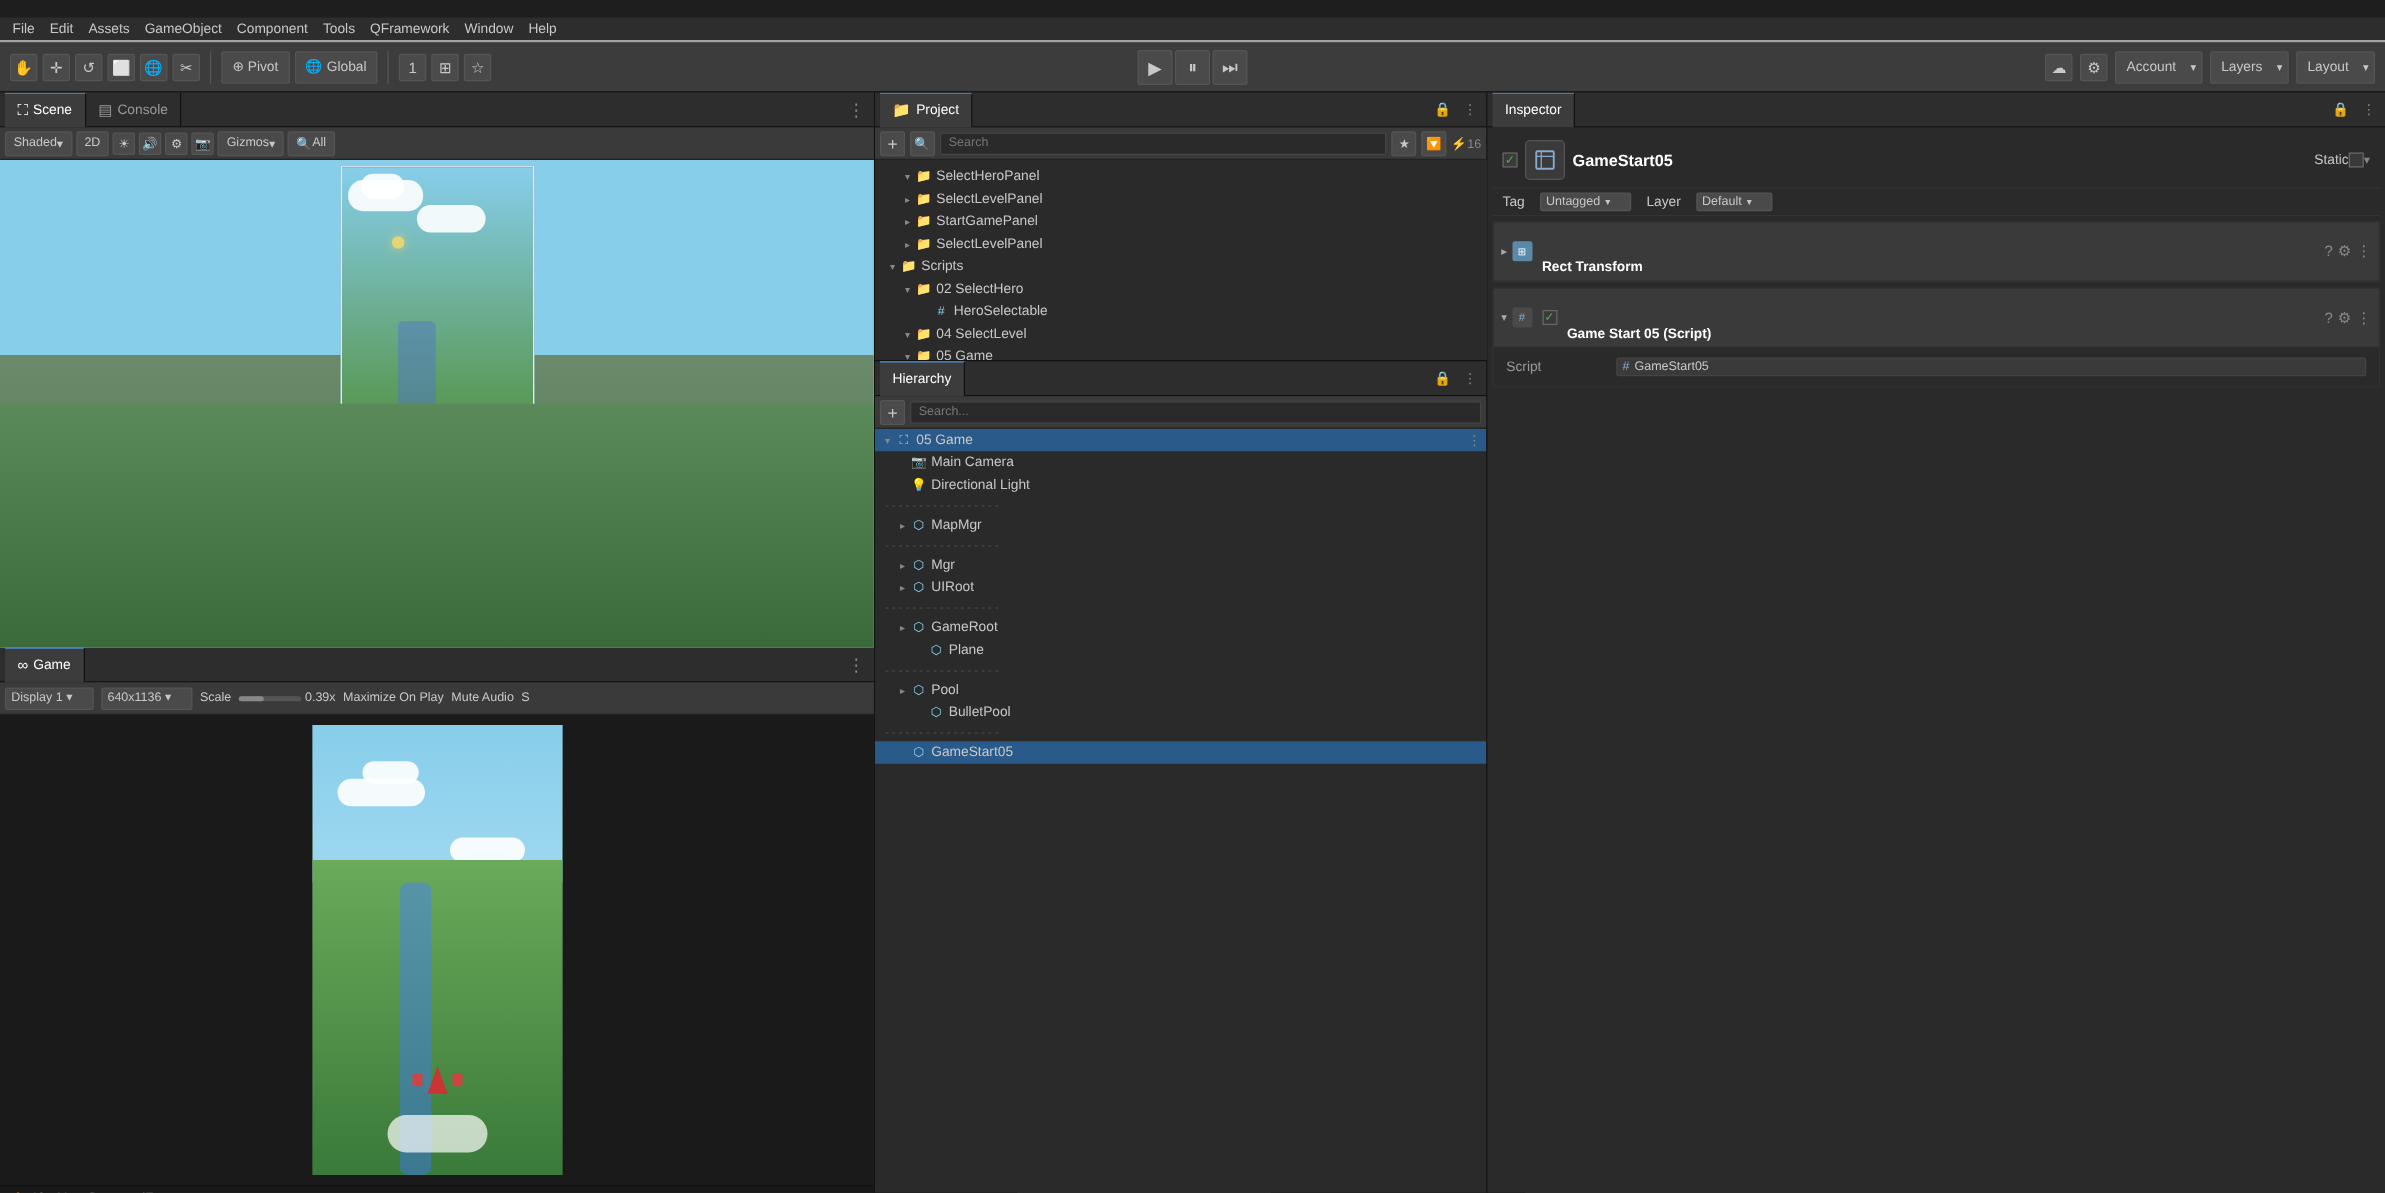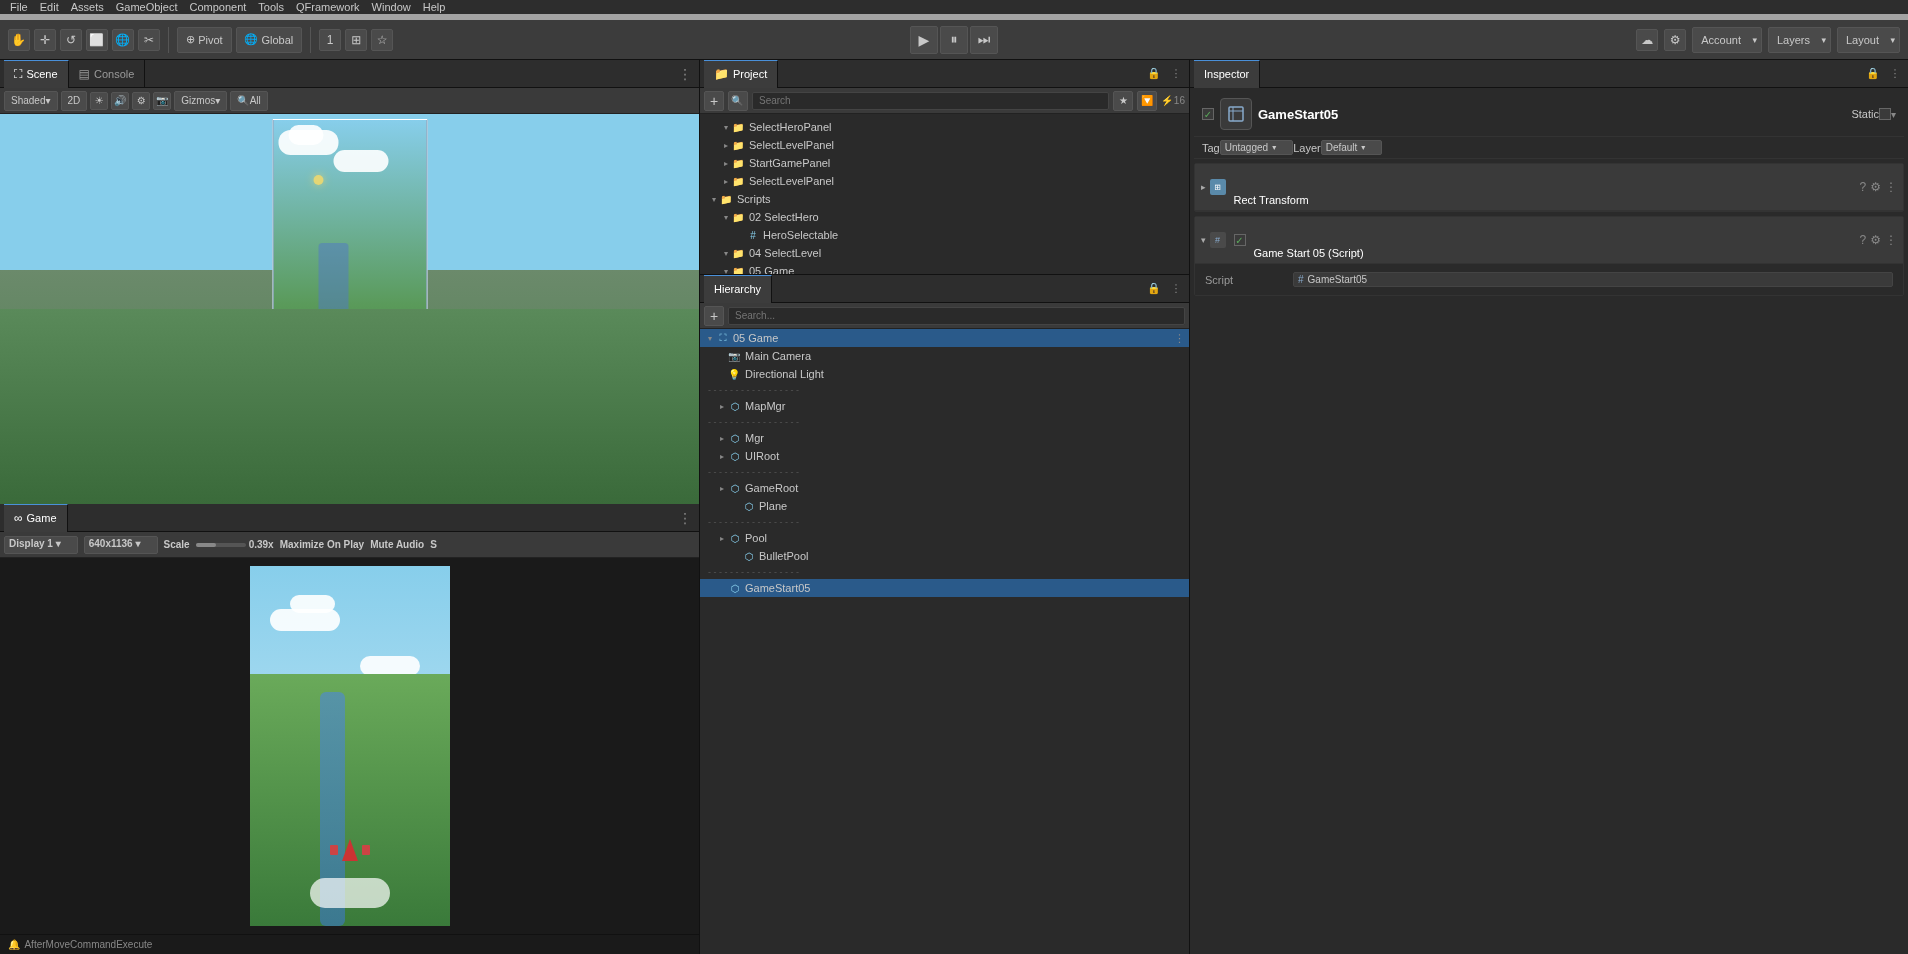--- a/index.html
+++ b/index.html
@@ -13,21 +13,22 @@
       overflow: hidden;
     }
 
     
     .menu-bar {
       display: flex;
       align-items: center;
       background: #2d2d2d;
       height: 20px;
       padding: 0 4px;
-      border-bottom: 6px solid #a3a3a3;
+      border-bottom: 2px solid #a3a3a3;
+      margin-top: 14px;
     }
     .menu-bar span {
       padding: 0 6px;
       font-size: 11px;
       color: #c8c8c8;
       cursor: pointer;
     }
 
     
     .toolbar {
@@ -231,21 +232,20 @@
     }
     .game-toolbar {
       display: flex;
       align-items: center;
       background: #3a3a3a;
       height: 26px;
       padding: 0 4px;
       gap: 6px;
       border-bottom: 1px solid #222;
       font-size: 10px;
-      font-weight: bold;
     }
     .game-toolbar-select {
       background: #4a4a4a;
       border: 1px solid #555;
       color: #c8c8c8;
       padding: 1px 16px 1px 4px;
       font-size: 10px;
       border-radius: 2px;
       height: 18px;
       position: relative;
@@ -423,20 +423,21 @@
     .checkbox {
       width: 12px; height: 12px;
       border: 1px solid #666;
       background: #3a3a3a;
       display: flex; align-items: center; justify-content: center;
     }
     .tag-layer-row {
       display: flex;
       align-items: center;
       padding: 3px 8px;
+      gap: 12px;
       border-bottom: 1px solid #333;
       font-size: 11px;
     }
     .dropdown-field {
       background: #4a4a4a;
       border: 1px solid #555;
       color: #c8c8c8;
       padding: 1px 16px 1px 4px;
       font-size: 10px;
       border-radius: 2px;
@@ -454,21 +455,21 @@
     .component-header {
       display: flex;
       align-items: center;
       background: #3a3a3a;
       padding: 4px 6px;
       cursor: pointer;
       gap: 4px;
       border-bottom: 1px solid #333;
     }
     .component-toggle { color: #aaa; font-size: 9px; }
-    .component-name { font-size: 11px; color: #fff; font-weight: normal; margin-top: 26px; }
+    .component-name { font-size: 11px; color: #fff; font-weight: bold; margin-top: 26px; }
     .component-settings { margin-left: auto; display: flex; gap: 4px; }
     .component-settings span { color: #888; font-size: 12px; cursor: pointer; }
     .component-body { padding: 6px; background: #2a2a2a; }
     .field-row {
       display: flex;
       align-items: center;
       padding: 2px 4px;
       gap: 8px;
     }
     .field-label {

